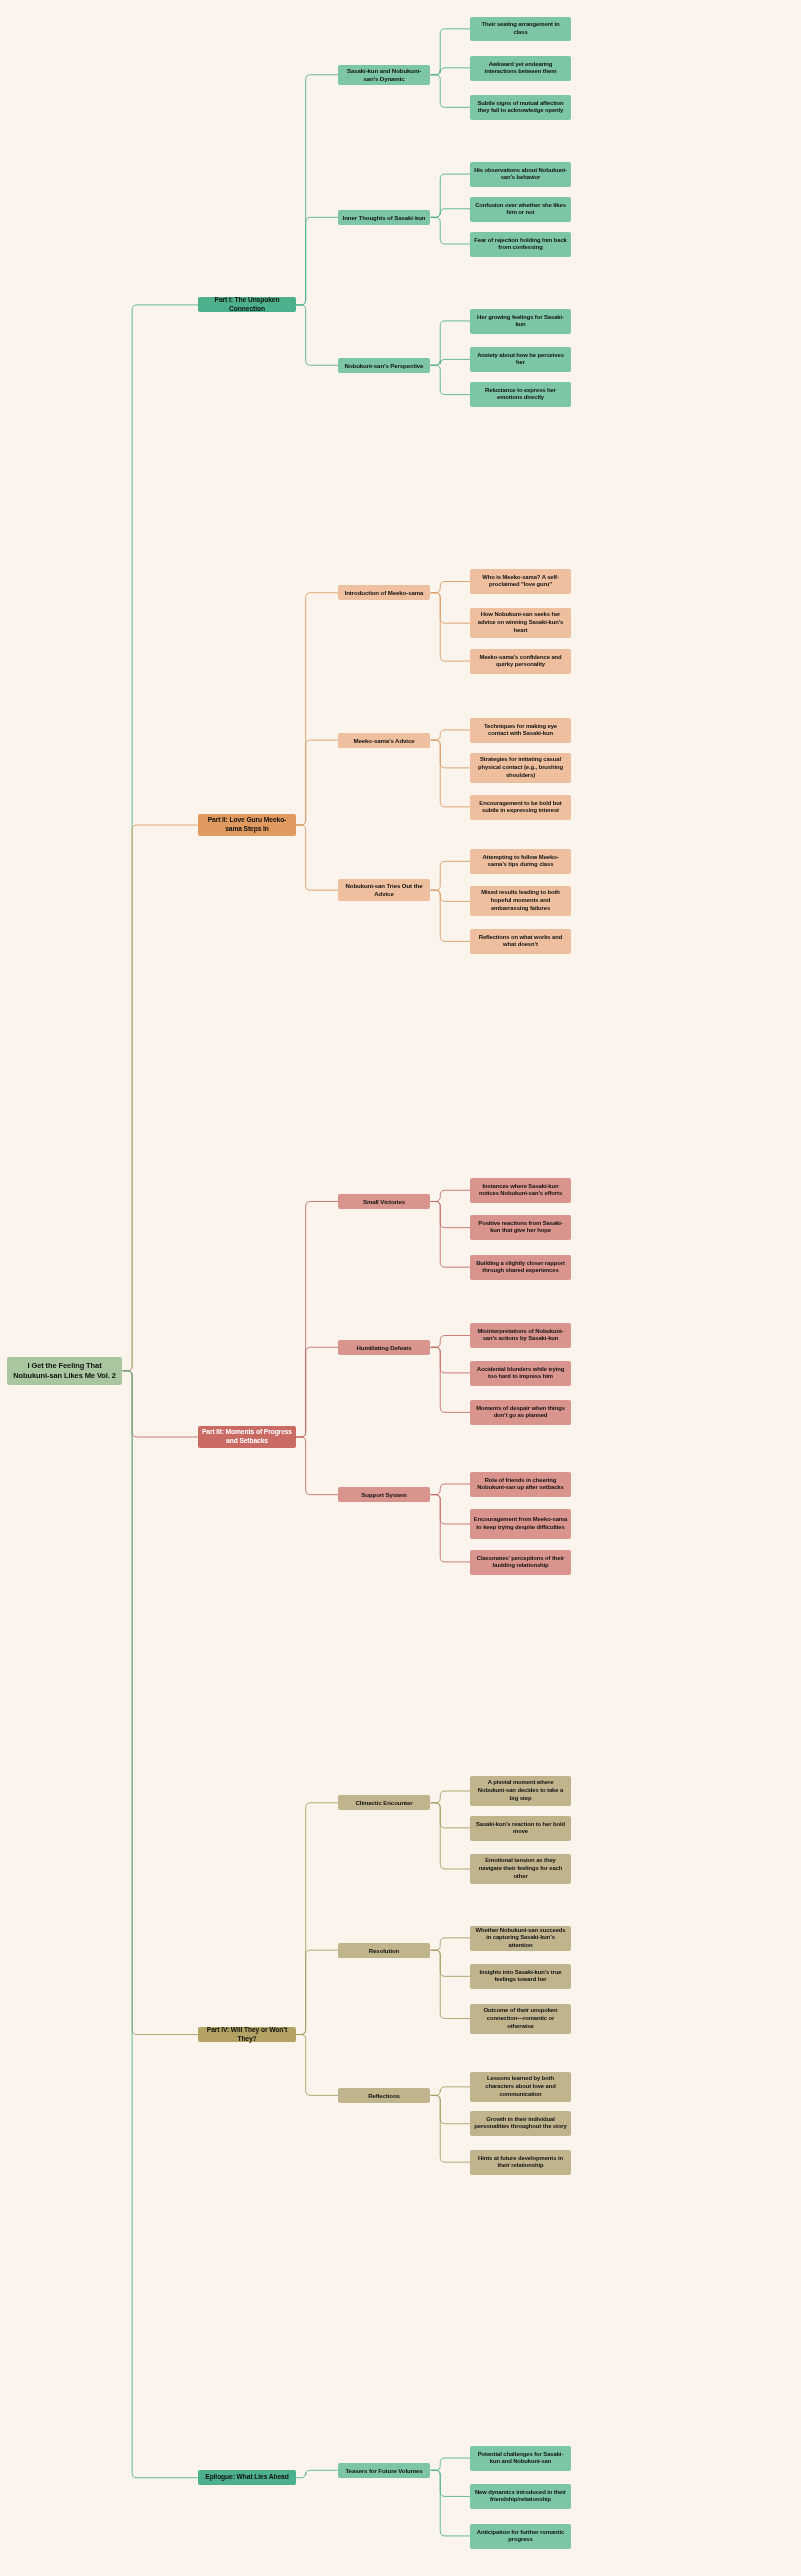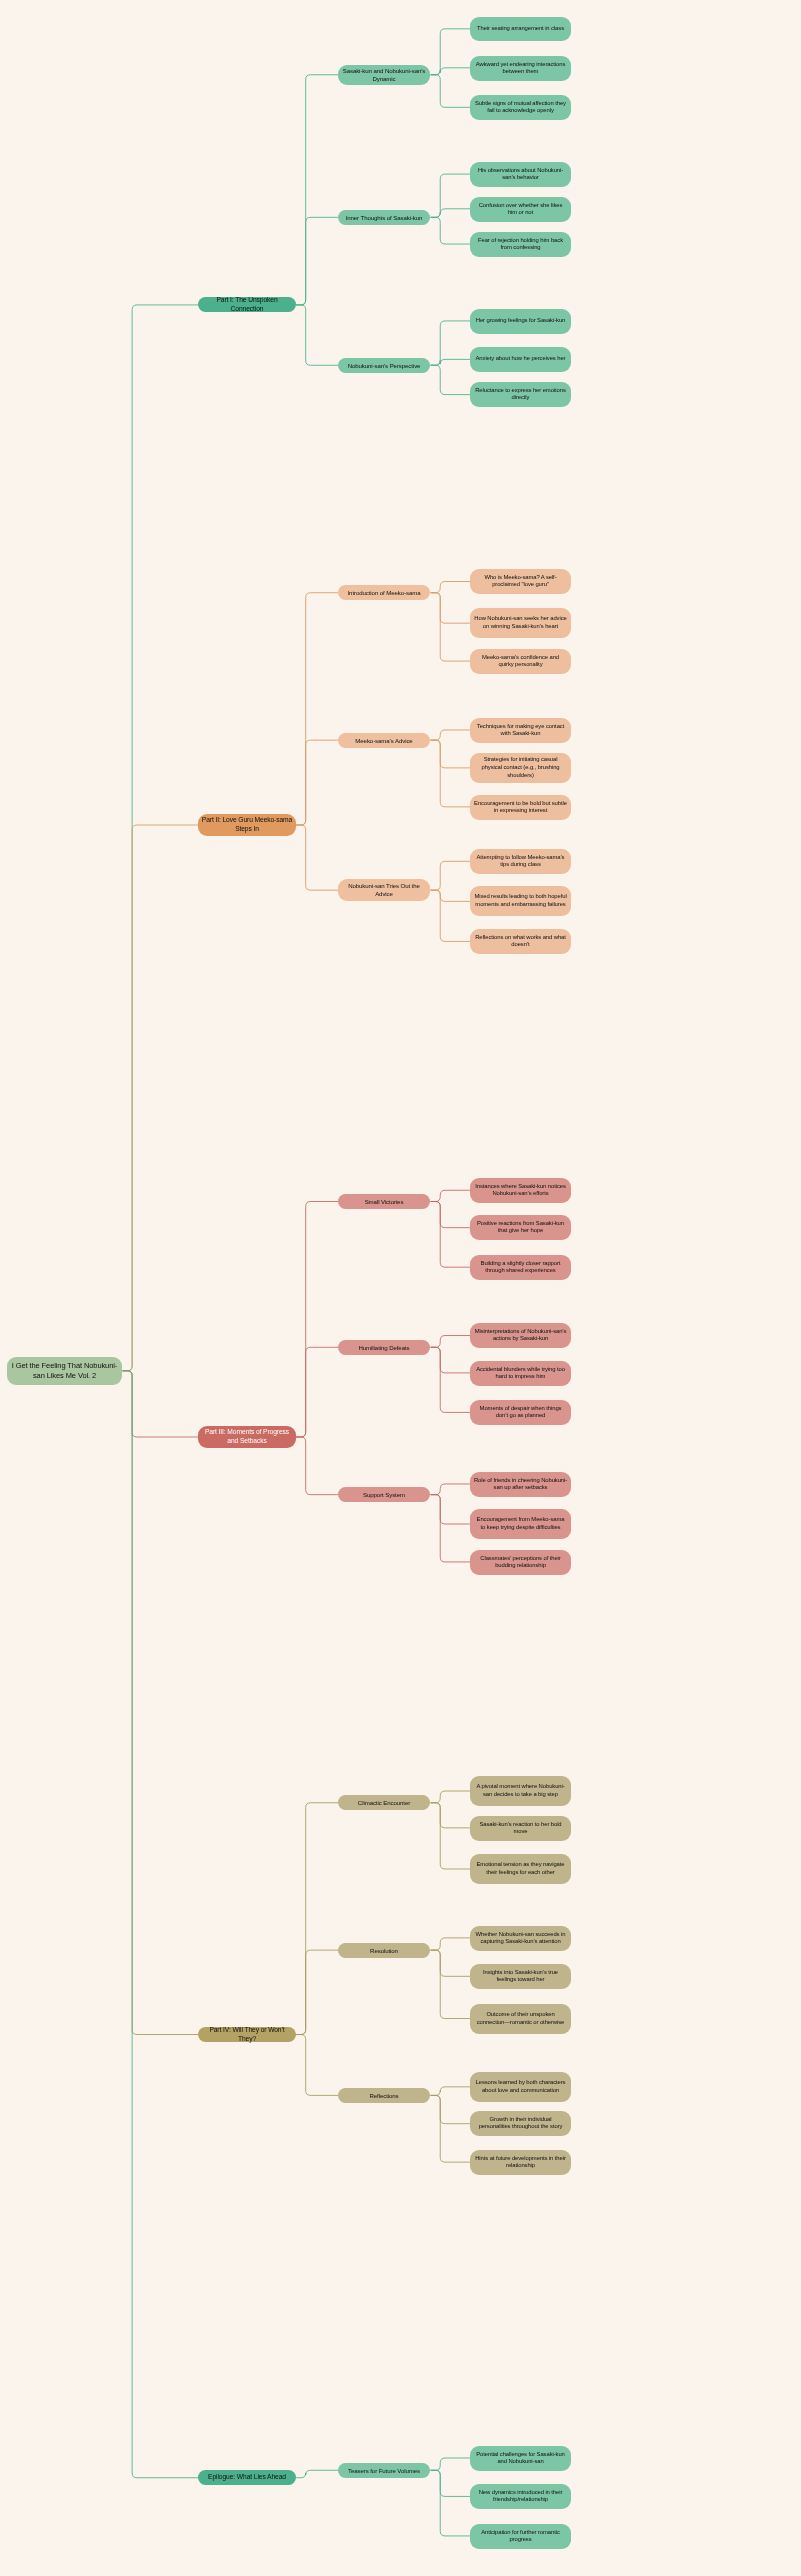--- a/index.html
+++ b/index.html
@@ -9,26 +9,26 @@
     width:802px; height:2576px;
     position:relative; overflow:hidden;
   }
   #canvas{position:absolute;inset:0;width:802px;height:2576px;}
   #links{position:absolute;left:0;top:0;width:802px;height:2576px;pointer-events:none;}
   .node{
     position:absolute;
     box-sizing:border-box;
     display:flex;align-items:center;justify-content:center;
     text-align:center;
-    border-radius:9px;
+    border-radius:2px;
     color:#111111;
     line-height:1.30;
     padding:2.1px 3.7px;
     letter-spacing:-0.1px;
-    font-weight:400;
+    font-weight:700;
   }
   .root{font-size:7.5px;}
   .lvl1{font-size:6.7px;}
   .lvl2{font-size:6.1px;}
   .leaf{font-size:5.9px;}
   .white-text{color:#ffffff;}
 </style>
 </head>
 <body>
 

